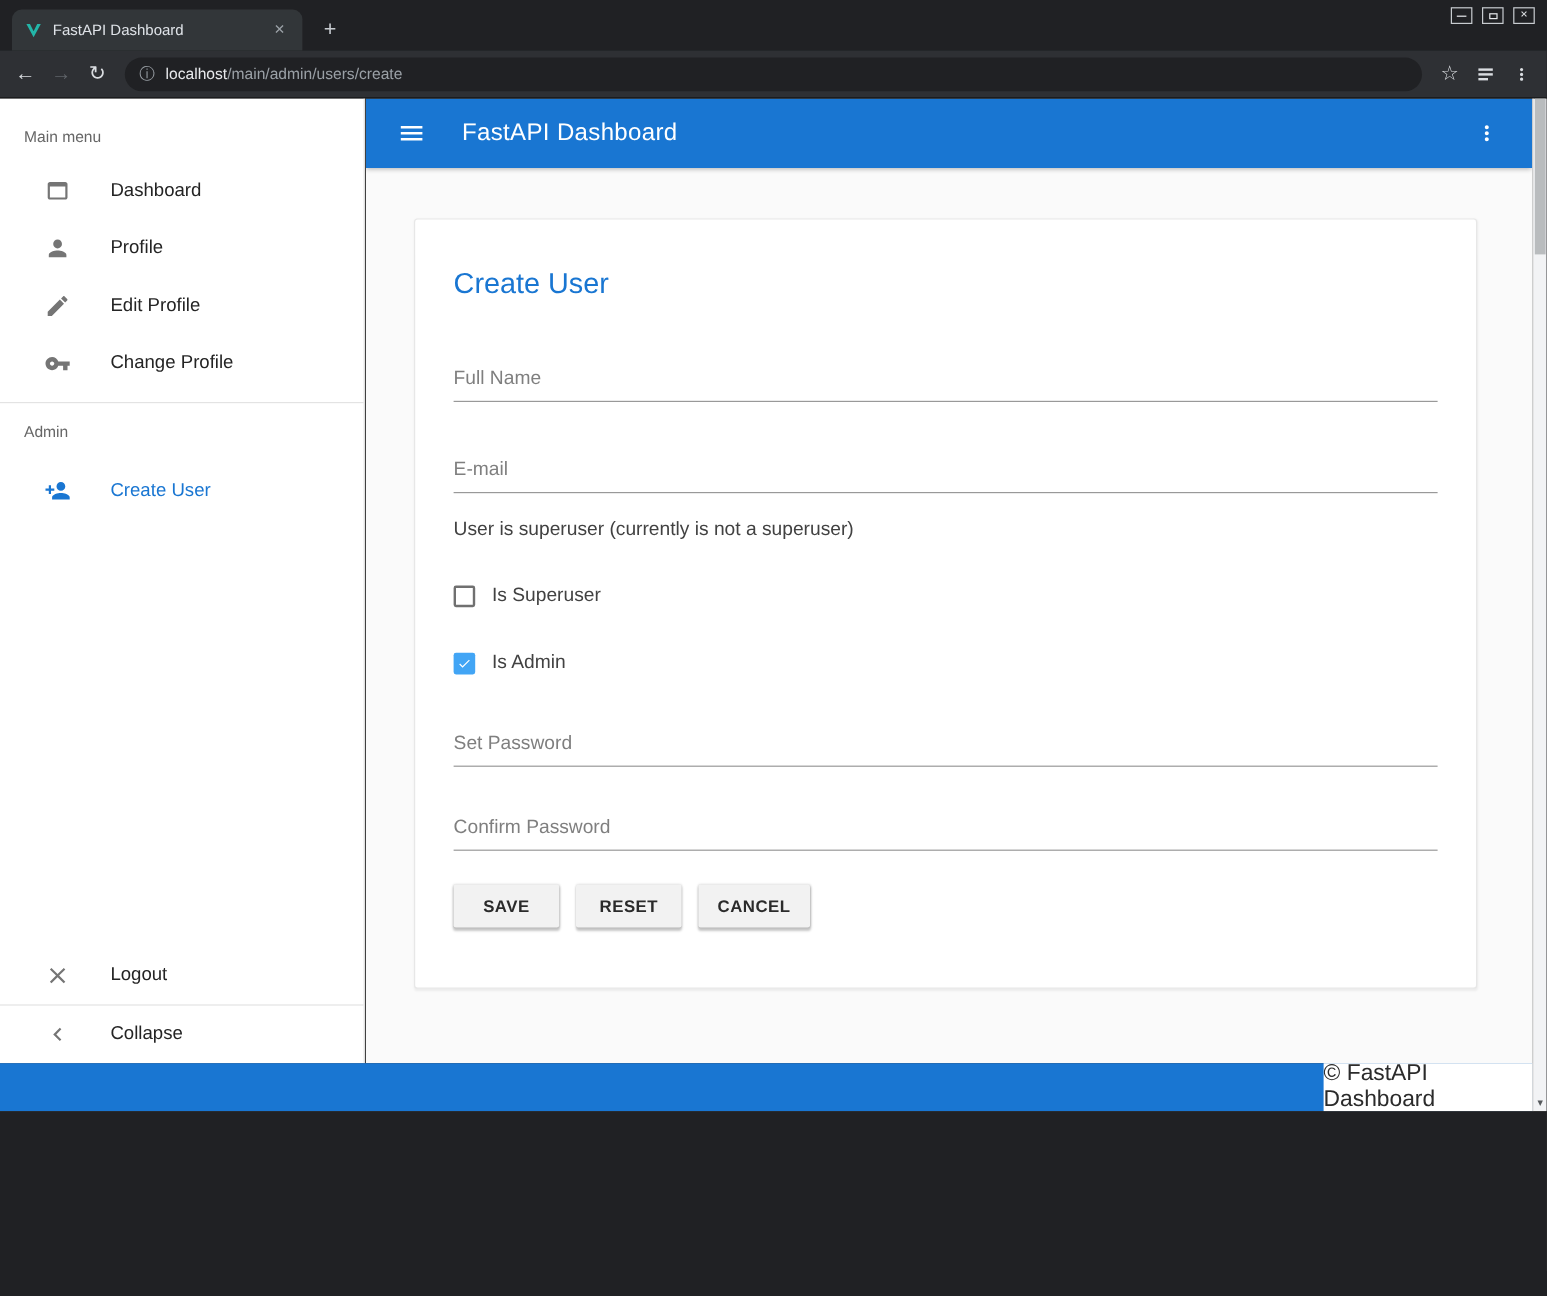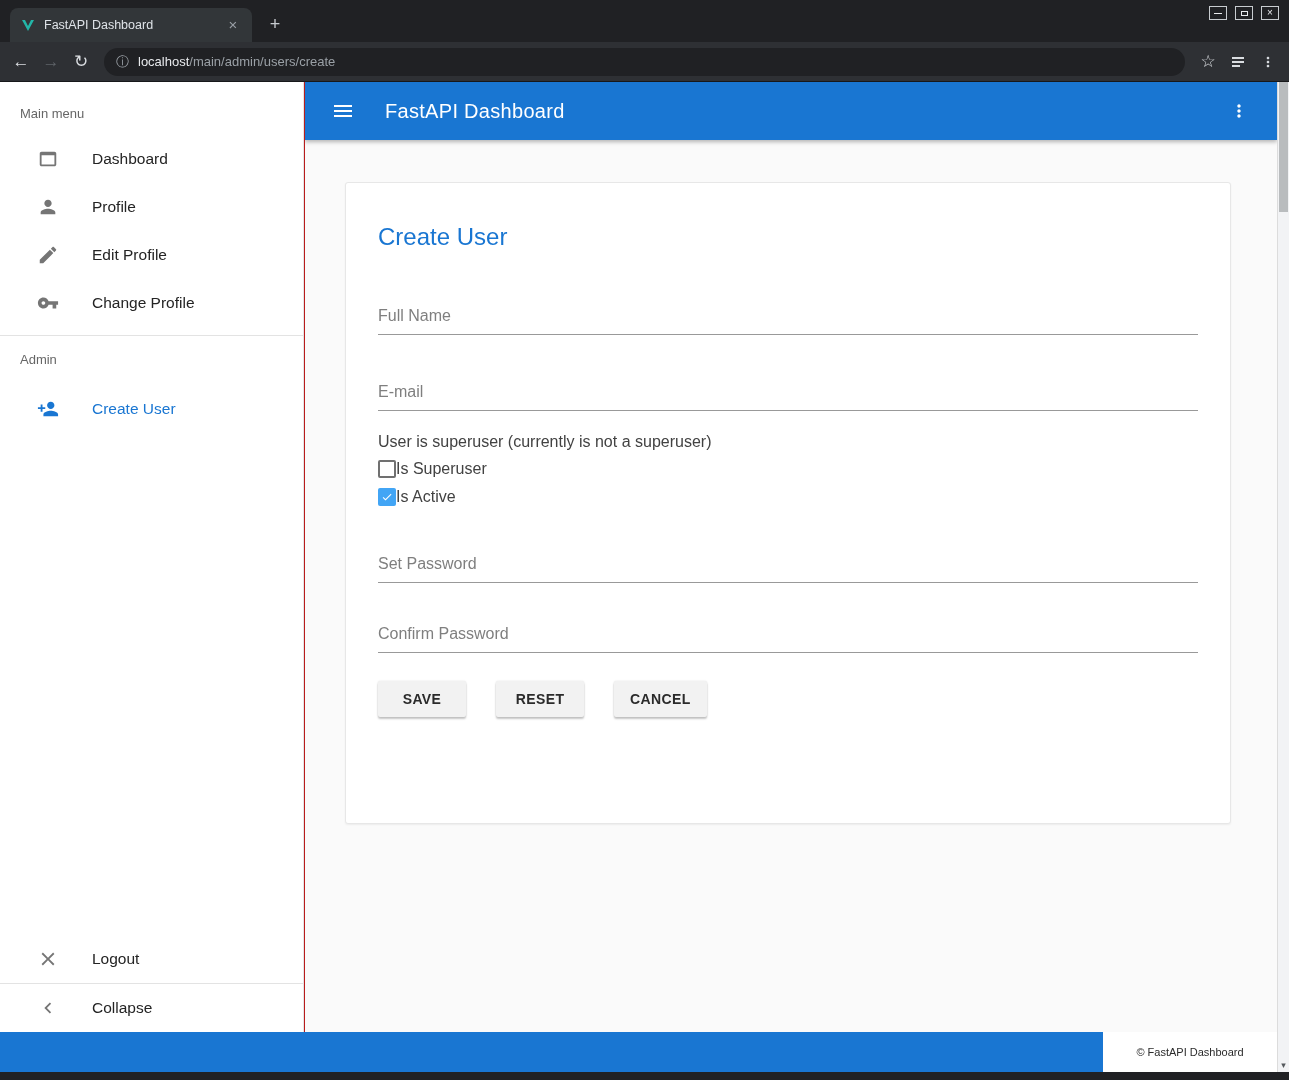--- a/index.html
+++ b/index.html
@@ -28,21 +28,21 @@
 
   .toolbar { height:40px; background:#2e3034; display:flex; align-items:center; padding:0 6px; border-bottom:1px solid #17181a; }
   .nav-icon { width:30px; height:30px; display:flex; align-items:center; justify-content:center; font-size:17px; color:#dadde1; border-radius:50%; cursor:pointer; flex:0 0 30px; }
   .nav-icon.disabled { color:#5f6368; }
   .omnibox { flex:1; height:28px; background:#202124; border-radius:14px; margin:0 8px; display:flex; align-items:center; padding:0 12px; gap:9px; cursor:text; }
   .omni-info { color:#9aa0a6; font-size:13px; }
   .omni-url { font-size:13px; color:#9aa0a6; white-space:nowrap; }
   .omni-url .host { color:#e8eaed; }
 
   
-  .page { position:relative; height:990px; background:#b91c1c; overflow:hidden; }
+  .page { position:relative; height:844px; background:#404040; overflow:hidden; }
 
   
   .sidebar {
     position:absolute; left:0; top:0; bottom:40px; width:304px;
     background:#fff; border-right:1px solid #e4e4e4;
     display:flex; flex-direction:column; z-index:2;
   }
   .side-section-label { padding:24px 20px 14px; font-size:13px; color:#666; }
   .side-section-label.admin { padding:16px 20px 18px; }
   .side-item { height:48px; display:flex; align-items:center; padding:0 16px 0 36px; gap:32px; font-size:15.5px; color:#242424; cursor:pointer; }
@@ -77,37 +77,37 @@
   .tfield.gap42 { margin-top:42px; }
   .tfield input {
     width:100%; border:0; outline:0; border-bottom:1px solid #999;
     background:transparent; font-size:16px; font-family:inherit;
     padding:0 0 9px 0; color:#212121;
   }
   .tfield input::placeholder { color:#7f7f7f; opacity:1; }
 
   .hint { margin-top:22px; font-size:16px; color:#424242; }
   .hint.gap28 { margin-top:28px; }
-  .cb-row { margin-top:8px; display:flex; align-items:center; height:20px; }
+  .cb-row { margin-top:36px; display:flex; align-items:center; gap:14px; height:20px; }
   .cb { width:18px; height:18px; border:2px solid #707070; border-radius:2px; cursor:pointer; flex:0 0 18px; }
   .cb.checked { border:0; background:#42a5f5; display:flex; align-items:center; justify-content:center; }
   .cb-label { font-size:16px; color:#424242; cursor:pointer; }
 
-  .btn-row { margin-top:28px; display:flex; gap:30px; }
+  .btn-row { margin-top:28px; display:flex; gap:14px; }
   .btn {
     height:36px; min-width:88px; padding:0 16px; background:#f2f2f2; border:0; border-radius:2px;
     font-size:14px; font-weight:bold; color:#2b2b2b; font-family:inherit; letter-spacing:.4px;
     box-shadow:0 2px 2px rgba(0,0,0,.22), 0 0 2px rgba(0,0,0,.12); cursor:pointer;
   }
 
   
   .footer { position:absolute; left:0; right:12px; bottom:0; height:40px; background:#1976d2; z-index:4; }
   .footer-copy-box {
     position:absolute; right:0; top:0; height:100%; width:174px; background:#fff;
-    display:flex; align-items:center; justify-content:center; font-size:11px; color:#2b2b2b;
+    display:flex; align-items:center; justify-content:center; font-size:19px; color:#2b2b2b;
   }
 
   
   .scrollbar { position:absolute; right:0; top:0; bottom:0; width:12px; background:#f2f3f5; border-left:1px solid #dcdcdc; z-index:6; }
   .sb-thumb { position:absolute; top:0; left:1px; right:1px; height:130px; background:#b9bcbe; cursor:pointer; }
   .sb-arrow { position:absolute; bottom:2px; left:0; right:0; text-align:center; font-size:9px; color:#55595c; cursor:pointer; }
 </style>
 </head>
 <body>
 
@@ -260,21 +260,21 @@
           <span class="cb"></span>
           <span class="cb-label">Is Superuser</span>
         </div>
 
         <div class="cb-row">
           <span class="cb checked">
             <svg width="12" height="12" viewBox="0 0 24 24">
                 <path d="M9 16.2 4.8 12l-1.4 1.4L9 19 21 7l-1.4-1.4z" fill="#ffffff"></path>
               </svg>
           </span>
-          <span class="cb-label">Is Active</span>
+          <span class="cb-label">Is Admin</span>
         </div>
 
         <div class="tfield">
           <input type="text" placeholder="Set Password" style="">
         </div>
         <div class="tfield gap42">
           <input type="text" placeholder="Confirm Password" style="">
         </div>
 
         <div class="btn-row">

